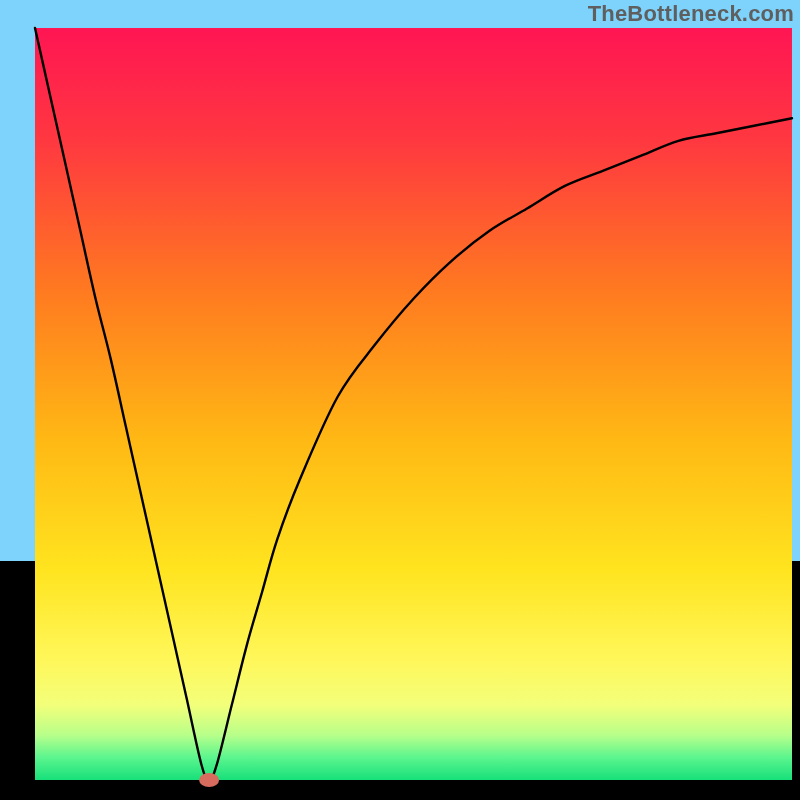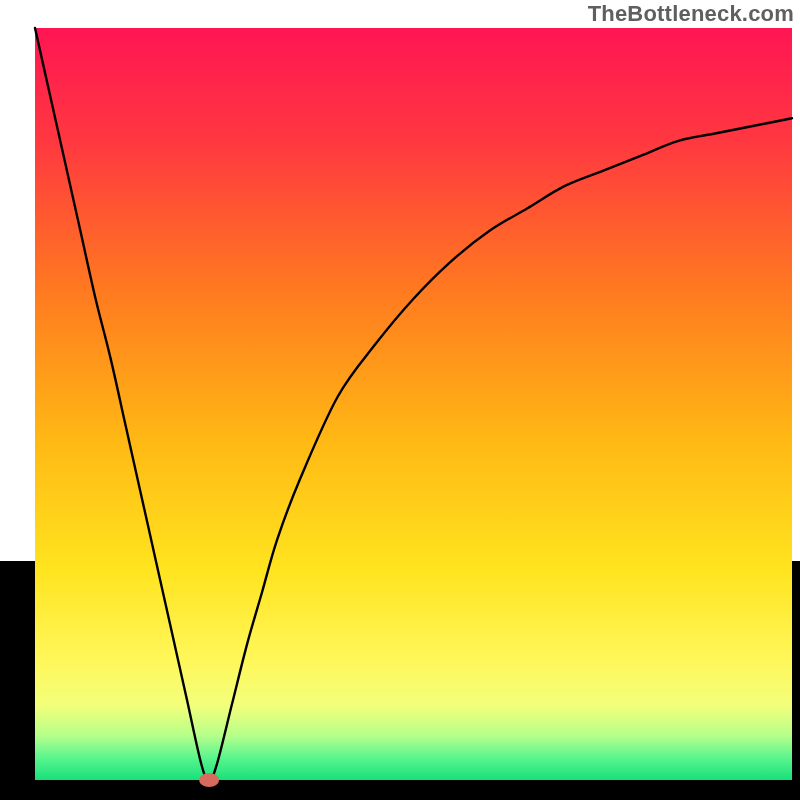--- a/index.html
+++ b/index.html
@@ -8,21 +8,21 @@
     width: 800px;
     height: 800px;
     overflow: hidden;
     background: #000;
     font-family: Arial, Helvetica, sans-serif;
   }
   .frame {
     position: relative;
     width: 800px;
     height: 561px;
-    background: #ffffff;
+    background: #7dd3fc;
   }
   .watermark {
     position: absolute;
     top: 1px;
     right: 6px;
     color: #5f5f5f;
     font-size: 22px;
     font-weight: 600;
     letter-spacing: 0.2px;
     z-index: 10;

